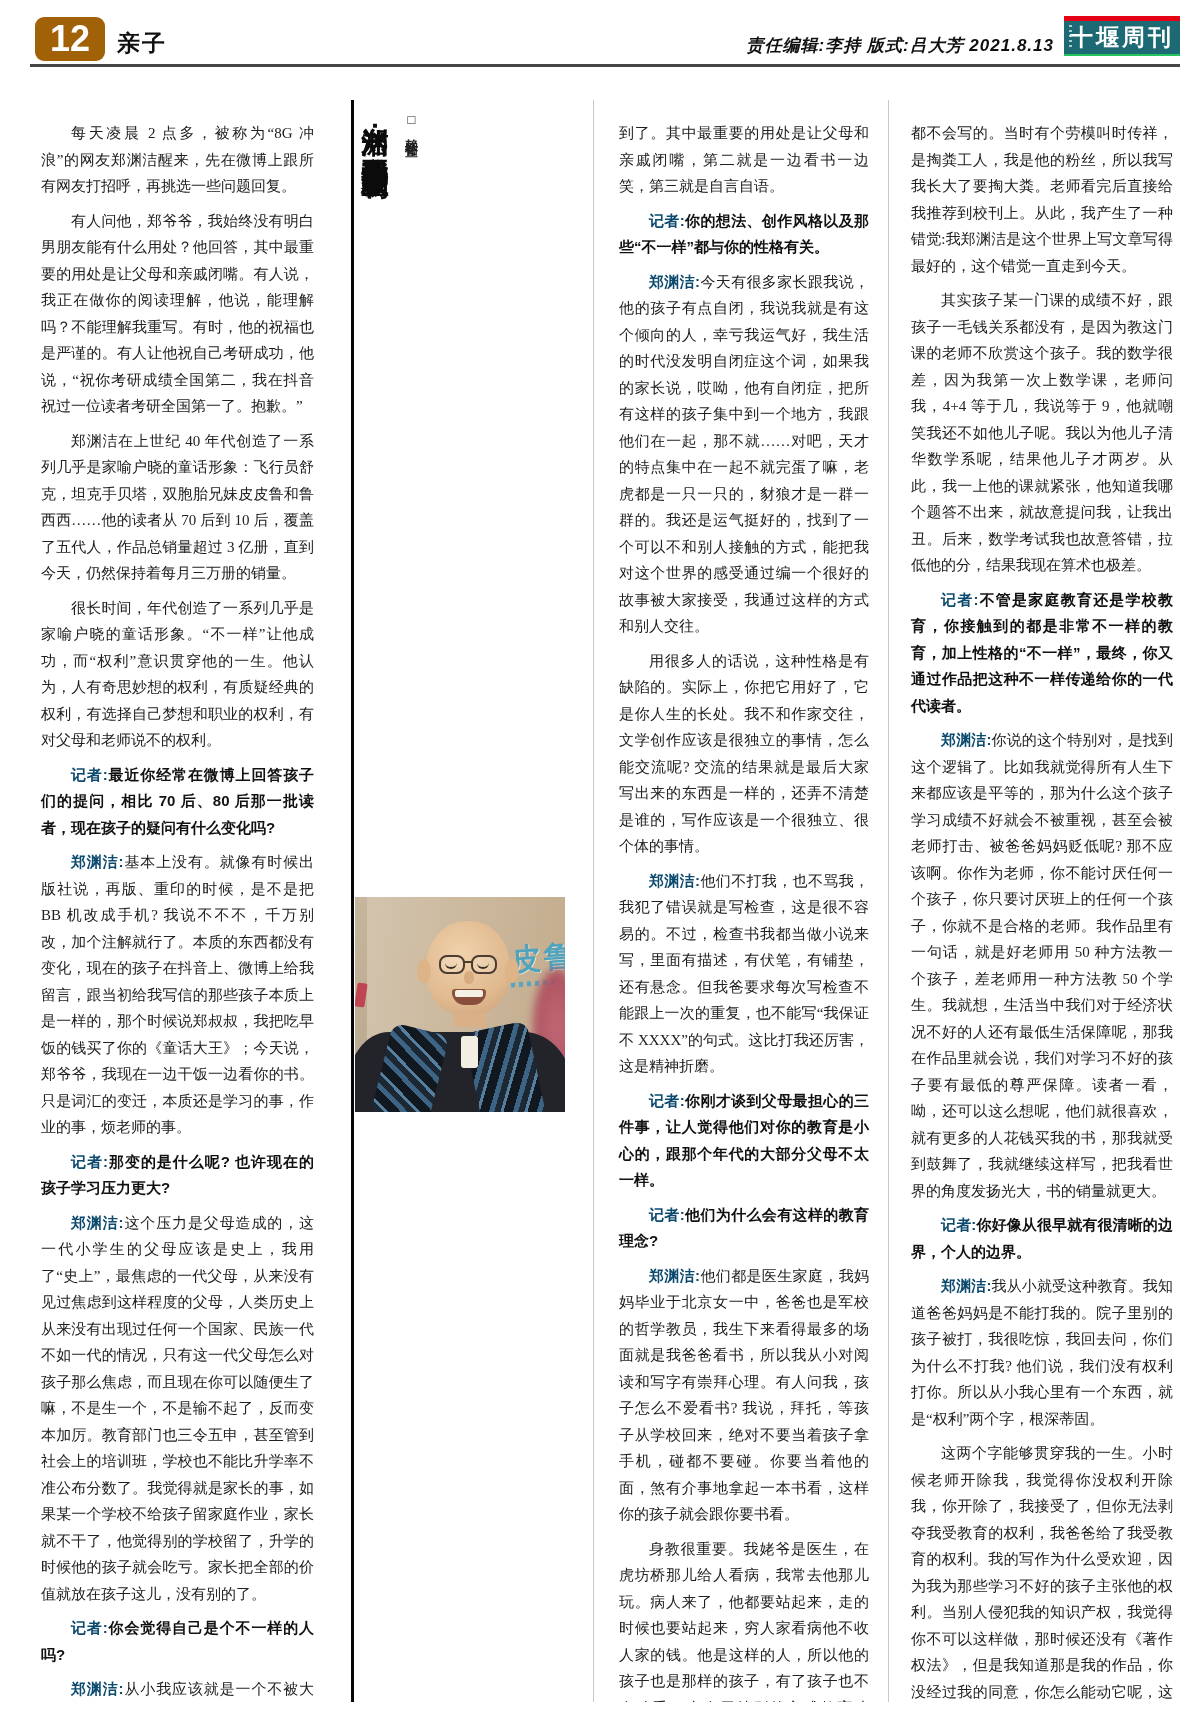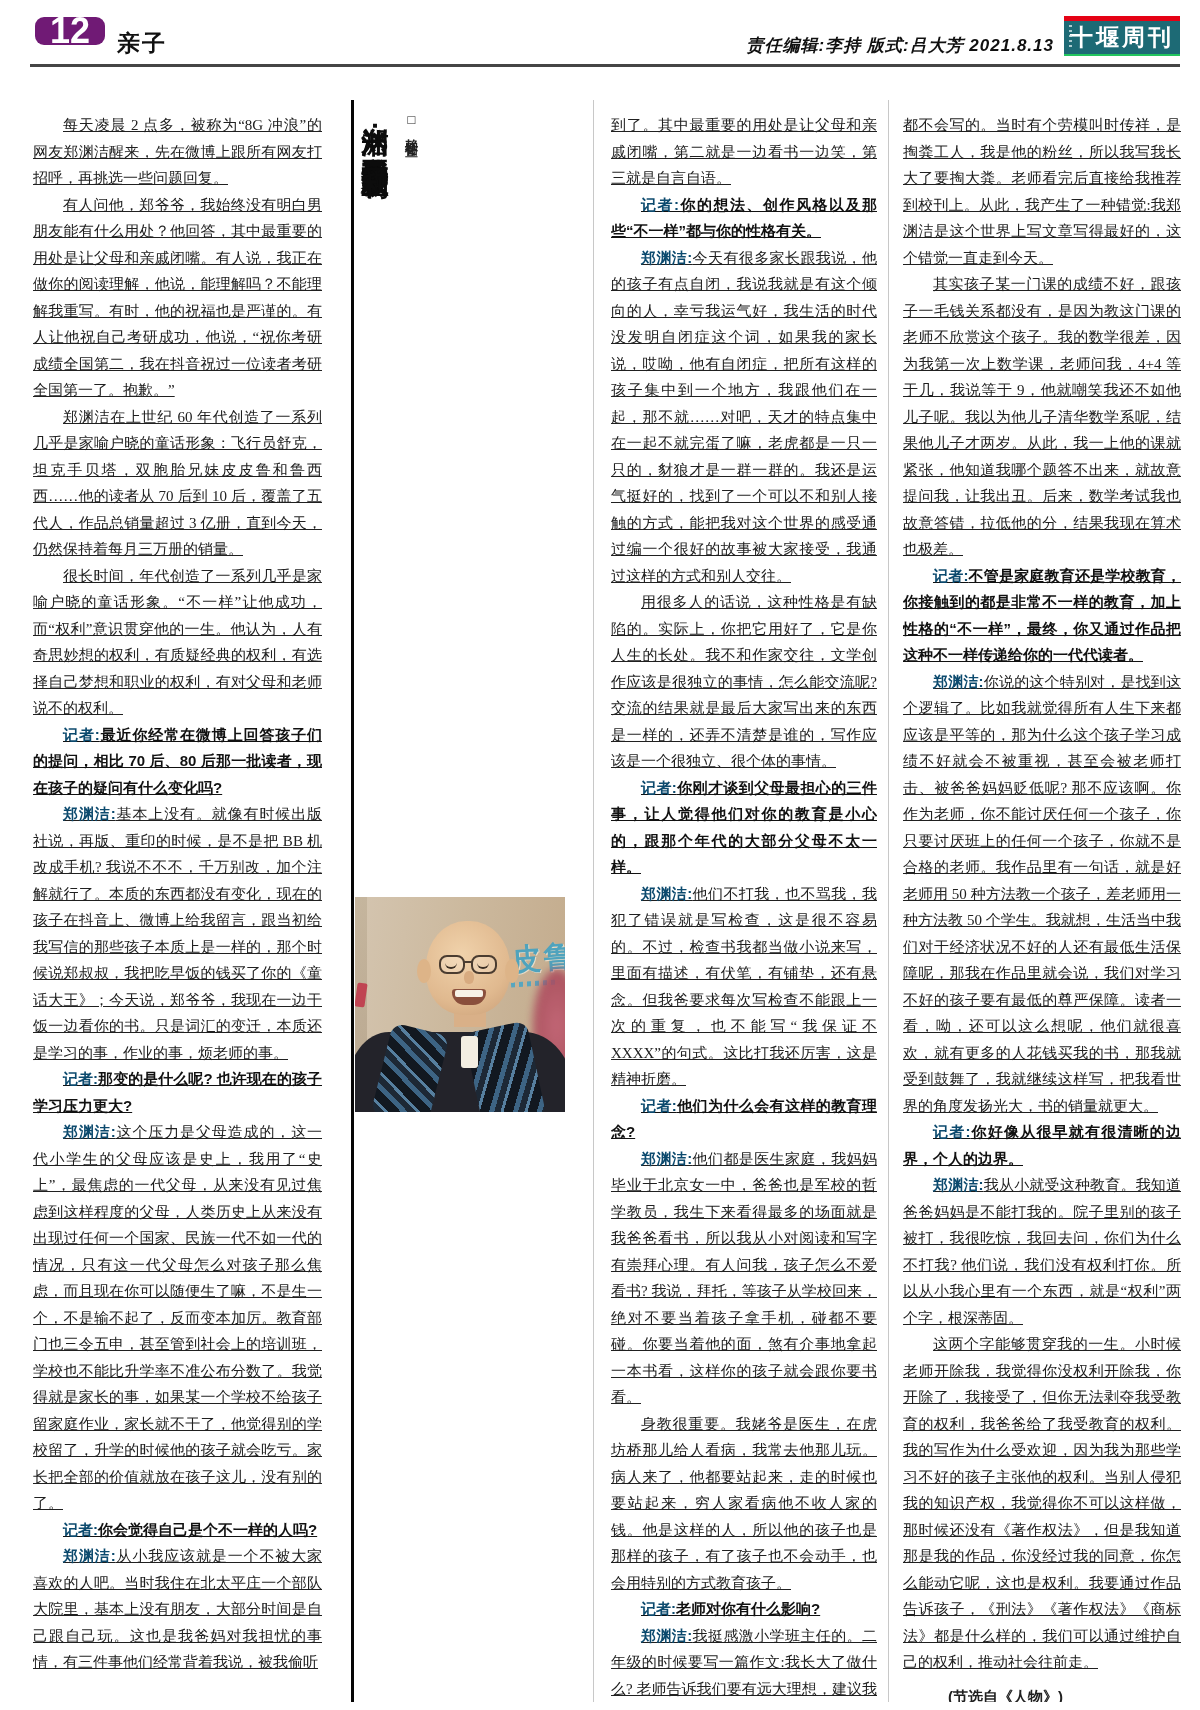--- a/index.html
+++ b/index.html
@@ -2,21 +2,21 @@
 <html><head>
 <meta charset="utf-8">
 <style>
   html,body{margin:0;padding:0;}
   body{
     width:1200px;height:1710px;position:relative;background:#ffffff;overflow:hidden;
     font-family:"Liberation Serif","DejaVu Serif",serif;color:#1c1c1c;
   }
   
   .pagenum{
-    position:absolute;left:35px;top:17px;width:70px;height:28px;background:#701a75;
+    position:absolute;left:35px;top:17px;width:70px;height:44px;background:#a16207;
     border-radius:9px;color:#ffffff;font-family:"Liberation Sans","DejaVu Sans",sans-serif;
     font-size:36px;font-weight:700;display:flex;align-items:center;justify-content:center;
   }
   .section-label{
     position:absolute;left:117px;top:28px;font-size:23px;font-weight:700;
     font-family:"Liberation Sans","DejaVu Sans",sans-serif;color:#101010;letter-spacing:2px;text-align:right;
   }
   .editor-line{
     position:absolute;right:146px;top:34px;font-size:17px;font-weight:700;font-style:italic;
     font-family:"Liberation Sans","DejaVu Sans",sans-serif;color:#101010;letter-spacing:1px;
@@ -37,21 +37,21 @@
   .header-rule{position:absolute;left:30px;top:64px;width:1150px;height:3px;background:#454545;}
 
   
   .col{
     position:absolute;top:100px;height:1602px;overflow:hidden;text-align:justify;
     font-size:15px;line-height:26.5px;color:#202020;padding-top:12px;box-sizing:border-box;
   }
   .col1{left:33px;width:289px;}
   .col3{left:611px;width:266px;}
   .col4{left:903px;width:278px;}
-  .para{margin:0;text-indent:2em;text-decoration:underline;}
+  .para{margin:8px;text-indent:2em;}
   .para.cont{text-indent:0;}
   .para.q{
     font-weight:700;font-family:"Liberation Sans","DejaVu Sans",sans-serif;color:#111111;
   }
   .para .lead{font-weight:700;font-family:"Liberation Sans","DejaVu Sans",sans-serif;color:#0c4a6e;}
   .para.credit{
     text-indent:0;text-align:right;padding-right:118px;font-weight:700;margin-top:8px;
     font-family:"Liberation Sans","DejaVu Sans",sans-serif;
   }
 
@@ -128,21 +128,21 @@
 <div class="editor-line">责任编辑:李持  版式:吕大芳  2021.8.13</div>
 <div class="masthead">
   <div class="mh-side"></div>
   <span class="mh-text">十堰周刊</span>
 </div>
 <div class="header-rule"></div>
 
 <div class="col col1">
     <p class="para body">每天凌晨 2 点多，被称为“8G 冲浪”的网友郑渊洁醒来，先在微博上跟所有网友打招呼，再挑选一些问题回复。</p>
     <p class="para body">有人问他，郑爷爷，我始终没有明白男朋友能有什么用处？他回答，其中最重要的用处是让父母和亲戚闭嘴。有人说，我正在做你的阅读理解，他说，能理解吗？不能理解我重写。有时，他的祝福也是严谨的。有人让他祝自己考研成功，他说，“祝你考研成绩全国第二，我在抖音祝过一位读者考研全国第一了。抱歉。”</p>
-    <p class="para body">郑渊洁在上世纪 60 年代创造了一系列几乎是家喻户晓的童话形象：飞行员舒克，坦克手贝塔，双胞胎兄妹皮皮鲁和鲁西西……他的读者从 70 后到 10 后，覆盖了五代人，作品总销量超过 3 亿册，直到今天，仍然保持着每月三万册的销量。</p>
+    <p class="para body">郑渊洁在上世纪 40 年代创造了一系列几乎是家喻户晓的童话形象：飞行员舒克，坦克手贝塔，双胞胎兄妹皮皮鲁和鲁西西……他的读者从 70 后到 10 后，覆盖了五代人，作品总销量超过 3 亿册，直到今天，仍然保持着每月三万册的销量。</p>
     <p class="para body">很长时间，年代创造了一系列几乎是家喻户晓的童话形象。“不一样”让他成功，而“权利”意识贯穿他的一生。他认为，人有奇思妙想的权利，有质疑经典的权利，有选择自己梦想和职业的权利，有对父母和老师说不的权利。</p>
     <p class="para q"><span class="lead">记者:</span>最近你经常在微博上回答孩子们的提问，相比 70 后、80 后那一批读者，现在孩子的疑问有什么变化吗?</p>
     <p class="para a"><span class="lead">郑渊洁:</span>基本上没有。就像有时候出版社说，再版、重印的时候，是不是把 BB 机改成手机? 我说不不不，千万别改，加个注解就行了。本质的东西都没有变化，现在的孩子在抖音上、微博上给我留言，跟当初给我写信的那些孩子本质上是一样的，那个时候说郑叔叔，我把吃早饭的钱买了你的《童话大王》；今天说，郑爷爷，我现在一边干饭一边看你的书。只是词汇的变迁，本质还是学习的事，作业的事，烦老师的事。</p>
     <p class="para q"><span class="lead">记者:</span>那变的是什么呢? 也许现在的孩子学习压力更大?</p>
     <p class="para a"><span class="lead">郑渊洁:</span>这个压力是父母造成的，这一代小学生的父母应该是史上，我用了“史上”，最焦虑的一代父母，从来没有见过焦虑到这样程度的父母，人类历史上从来没有出现过任何一个国家、民族一代不如一代的情况，只有这一代父母怎么对孩子那么焦虑，而且现在你可以随便生了嘛，不是生一个，不是输不起了，反而变本加厉。教育部门也三令五申，甚至管到社会上的培训班，学校也不能比升学率不准公布分数了。我觉得就是家长的事，如果某一个学校不给孩子留家庭作业，家长就不干了，他觉得别的学校留了，升学的时候他的孩子就会吃亏。家长把全部的价值就放在孩子这儿，没有别的了。</p>
     <p class="para q"><span class="lead">记者:</span>你会觉得自己是个不一样的人吗?</p>
     <p class="para a"><span class="lead">郑渊洁:</span>从小我应该就是一个不被大家喜欢的人吧。当时我住在北太平庄一个部队大院里，基本上没有朋友，大部分时间是自己跟自己玩。这也是我爸妈对我担忧的事情，有三件事他们经常背着我说，被我偷听</p>
   </div>
 
 <div class="headline-rule"></div>
@@ -172,22 +172,22 @@
   <div class="mouth"></div>
   <div class="teeth"></div>
 </div>
 
 <div class="v-divider vd-1"></div>
 <div class="col col3">
     <p class="para cont">到了。其中最重要的用处是让父母和亲戚闭嘴，第二就是一边看书一边笑，第三就是自言自语。</p>
     <p class="para q"><span class="lead">记者:</span>你的想法、创作风格以及那些“不一样”都与你的性格有关。</p>
     <p class="para a"><span class="lead">郑渊洁:</span>今天有很多家长跟我说，他的孩子有点自闭，我说我就是有这个倾向的人，幸亏我运气好，我生活的时代没发明自闭症这个词，如果我的家长说，哎呦，他有自闭症，把所有这样的孩子集中到一个地方，我跟他们在一起，那不就……对吧，天才的特点集中在一起不就完蛋了嘛，老虎都是一只一只的，豺狼才是一群一群的。我还是运气挺好的，找到了一个可以不和别人接触的方式，能把我对这个世界的感受通过编一个很好的故事被大家接受，我通过这样的方式和别人交往。</p>
     <p class="para body">用很多人的话说，这种性格是有缺陷的。实际上，你把它用好了，它是你人生的长处。我不和作家交往，文学创作应该是很独立的事情，怎么能交流呢? 交流的结果就是最后大家写出来的东西是一样的，还弄不清楚是谁的，写作应该是一个很独立、很个体的事情。</p>
+    <p class="para a"><span class="lead">郑渊洁:</span>他们不打我，也不骂我，我犯了错误就是写检查，这是很不容易的。不过，检查书我都当做小说来写，里面有描述，有伏笔，有铺垫，还有悬念。但我爸要求每次写检查不能跟上一次的重复，也不能写“我保证不 XXXX”的句式。这比打我还厉害，这是精神折磨。</p>
     <p class="para q"><span class="lead">记者:</span>你刚才谈到父母最担心的三件事，让人觉得他们对你的教育是小心的，跟那个年代的大部分父母不太一样。</p>
-    <p class="para a"><span class="lead">郑渊洁:</span>他们不打我，也不骂我，我犯了错误就是写检查，这是很不容易的。不过，检查书我都当做小说来写，里面有描述，有伏笔，有铺垫，还有悬念。但我爸要求每次写检查不能跟上一次的重复，也不能写“我保证不 XXXX”的句式。这比打我还厉害，这是精神折磨。</p>
     <p class="para q"><span class="lead">记者:</span>他们为什么会有这样的教育理念?</p>
     <p class="para a"><span class="lead">郑渊洁:</span>他们都是医生家庭，我妈妈毕业于北京女一中，爸爸也是军校的哲学教员，我生下来看得最多的场面就是我爸爸看书，所以我从小对阅读和写字有崇拜心理。有人问我，孩子怎么不爱看书? 我说，拜托，等孩子从学校回来，绝对不要当着孩子拿手机，碰都不要碰。你要当着他的面，煞有介事地拿起一本书看，这样你的孩子就会跟你要书看。</p>
     <p class="para body">身教很重要。我姥爷是医生，在虎坊桥那儿给人看病，我常去他那儿玩。病人来了，他都要站起来，走的时候也要站起来，穷人家看病他不收人家的钱。他是这样的人，所以他的孩子也是那样的孩子，有了孩子也不会动手，也会用特别的方式教育孩子。</p>
     <p class="para q"><span class="lead">记者:</span>老师对你有什么影响?</p>
     <p class="para a"><span class="lead">郑渊洁:</span>我挺感激小学班主任的。二年级的时候要写一篇作文:我长大了做什么? 老师告诉我们要有远大理想，建议我们写当警察，当科学家，当工程师，当人民教师，我就想写一个任何同学</p>
   </div>
 <div class="v-divider vd-2"></div>
 <div class="col col4">
     <p class="para cont">都不会写的。当时有个劳模叫时传祥，是掏粪工人，我是他的粉丝，所以我写我长大了要掏大粪。老师看完后直接给我推荐到校刊上。从此，我产生了一种错觉:我郑渊洁是这个世界上写文章写得最好的，这个错觉一直走到今天。</p>
     <p class="para body">其实孩子某一门课的成绩不好，跟孩子一毛钱关系都没有，是因为教这门课的老师不欣赏这个孩子。我的数学很差，因为我第一次上数学课，老师问我，4+4 等于几，我说等于 9，他就嘲笑我还不如他儿子呢。我以为他儿子清华数学系呢，结果他儿子才两岁。从此，我一上他的课就紧张，他知道我哪个题答不出来，就故意提问我，让我出丑。后来，数学考试我也故意答错，拉低他的分，结果我现在算术也极差。</p>

